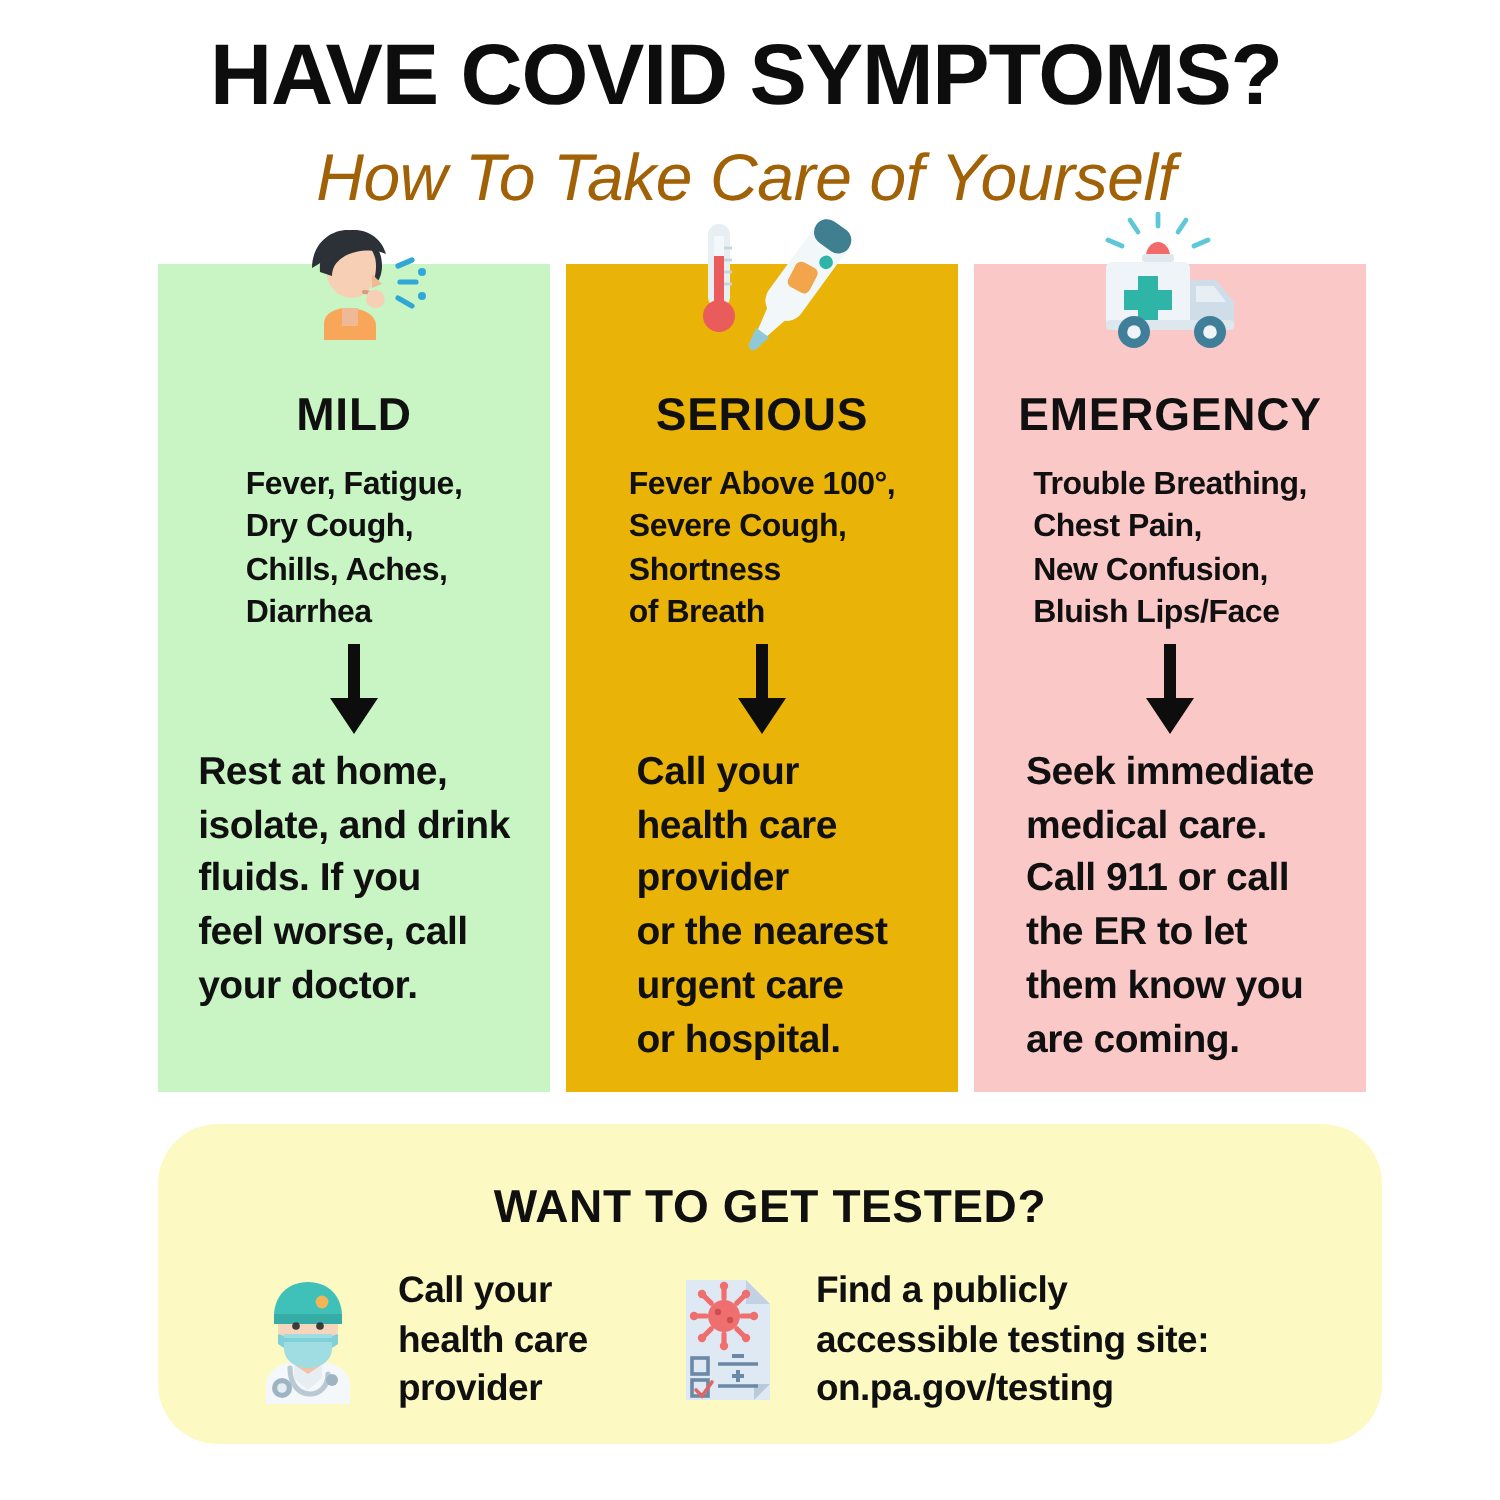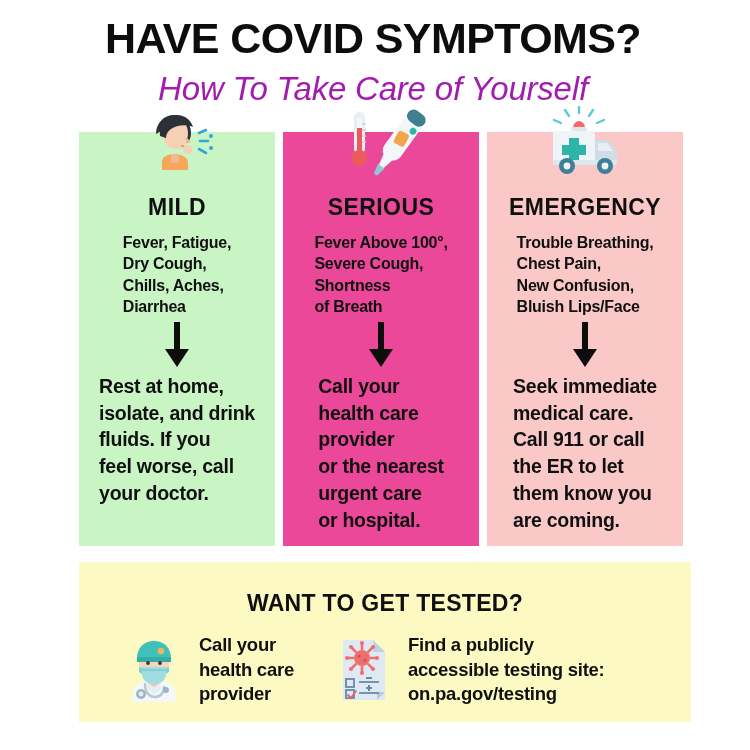--- a/index.html
+++ b/index.html
@@ -32,21 +32,21 @@
     color: #0d0d0d;
     line-height: 1.05;
     font-family: "Liberation Sans", sans-serif;
   }
   #subtitle {
     margin: 0;
     padding-top: 11px;
     font-size: 33px;
     font-style: italic;
     font-weight: 400;
-    color: #a21caf;
+    color: #a16207;
     letter-spacing: -0.2px;
     line-height: 1.05;
   }
 
   
   #columns {
     position: absolute;
     top: 132px;
     left: 79px;
     width: 604px;
@@ -215,21 +215,21 @@
     </div>
     <div class="col-action">
       <span class="strong-lead" style="white-space: pre-line;"></span><span style="white-space: pre-line;">Rest at home,
 isolate, and drink
 fluids. If you
 feel worse, call
 your doctor.</span>
     </div>
   </div>
 
-  <div class="column col-serious" style="background: #ec4899;">
+  <div class="column col-serious" style="background: #eab308;">
     <div class="col-icon">
       <svg width="96" height="80" viewBox="0 0 96 80">
 
         <rect x="21" y="6" width="11" height="42" rx="5.5" fill="#e8eef2"></rect>
         <rect x="24" y="12" width="5" height="34" fill="#f4f8fa"></rect>
         <rect x="24" y="22" width="5" height="24" fill="#ea5c5c"></rect>
         <circle cx="26.5" cy="52" r="8" fill="#ea5c5c"></circle>
         <g stroke="#c8d4dc" stroke-width="1.4">
           <line x1="29" y1="18" x2="33" y2="18"></line>
           <line x1="29" y1="24" x2="33" y2="24"></line>
@@ -313,21 +313,21 @@
       <span class="strong-lead" style="white-space: pre-line;">Seek immediate
 medical care.</span><br><span style="white-space: pre-line;">Call 911 or call
 the ER to let
 them know you
 are coming.</span>
     </div>
   </div>
 
 </div>
 
-<div id="tested-panel" style="background: rgb(252, 250, 194);">
+<div id="tested-panel" style="background: rgb(252, 250, 194); border-radius: 30px;">
   <div id="tested-title">WANT TO GET TESTED?</div>
   <div id="tested-options">
 
     <div class="tested-option">
       <span class="tested-icon">
         <svg width="58" height="64" viewBox="0 0 58 64">
 
           <path d="M8 64v-9c0-7 6-11 13-12h16c7 1 13 5 13 12v9z" fill="#f4f8fa"></path>
           <path d="M22 43h14v8l-7 6-7-6z" fill="#e7eef3"></path>
 

